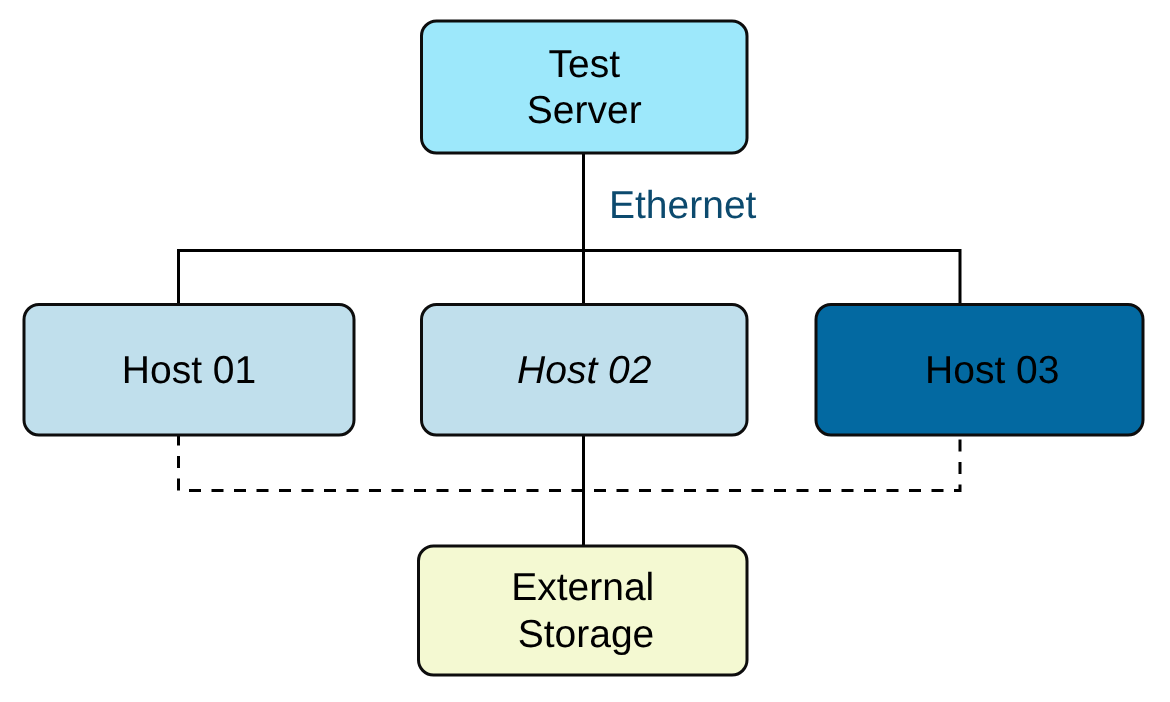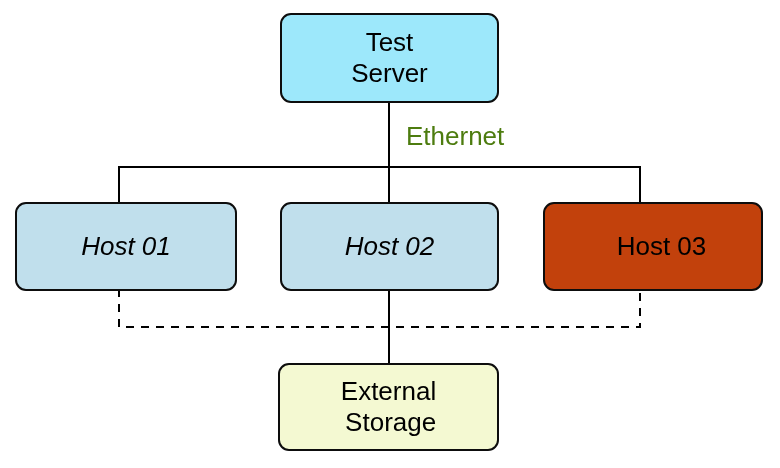--- a/index.html
+++ b/index.html
@@ -40,21 +40,21 @@
   .node-host-01       { left: 15px;  top: 202px; width: 222px; height: 89px; }
   .node-host-02       { left: 280px; top: 202px; width: 219px; height: 89px; font-style: italic; }
   .node-host-03       { left: 543px; top: 202px; width: 220px; height: 89px; }
   .node-ext-storage   { left: 278px; top: 363px; width: 221px; height: 88px; }
   .edge-label {
     position: absolute;
     left: 406px;
     top: 121px;
     font-size: 26px;
     line-height: 31px;
-    color: #4d7c0f;
+    color: #0c4a6e;
   }
 </style>
 </head>
 <body>
 
 <div class="canvas">
 
   <svg class="connectors" viewBox="0 0 780 468" xmlns="http://www.w3.org/2000/svg">
 
     <line x1="389" y1="101" x2="389" y2="203" stroke="#000000" stroke-width="2"></line>
@@ -70,29 +70,29 @@
     <polyline points="119,289 119,327 640,327 640,289" fill="none" stroke="#000000" stroke-width="2" stroke-dasharray="8 7"></polyline>
   </svg>
 
   <div class="node node-test-server" style="background-color: rgb(157, 232, 251);">
     <span>Test
 Server</span>
   </div>
 
   <div class="edge-label">Ethernet</div>
 
-  <div class="node node-host-01" style="background-color: rgb(192, 223, 236); font-style: italic;">
+  <div class="node node-host-01" style="background-color: rgb(192, 223, 236);">
     <span>Host 01</span>
   </div>
 
   <div class="node node-host-02" style="background-color: rgb(192, 223, 236);">
     <span>Host 02</span>
   </div>
 
-  <div class="node node-host-03" style="background-color: #c2410c; padding-left: 17px;">
+  <div class="node node-host-03" style="background-color: #0369a1; padding-left: 17px;">
     <span>Host 03</span>
   </div>
 
   <div class="node node-ext-storage" style="background-color: rgb(244, 249, 210); text-align: right;">
     <span>External
 Storage</span>
   </div>
 
 </div>
 

